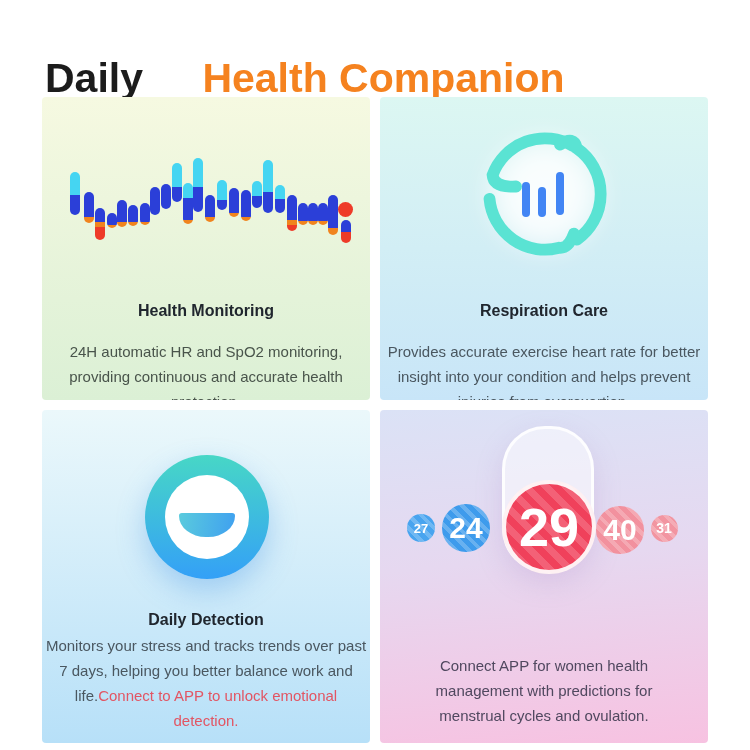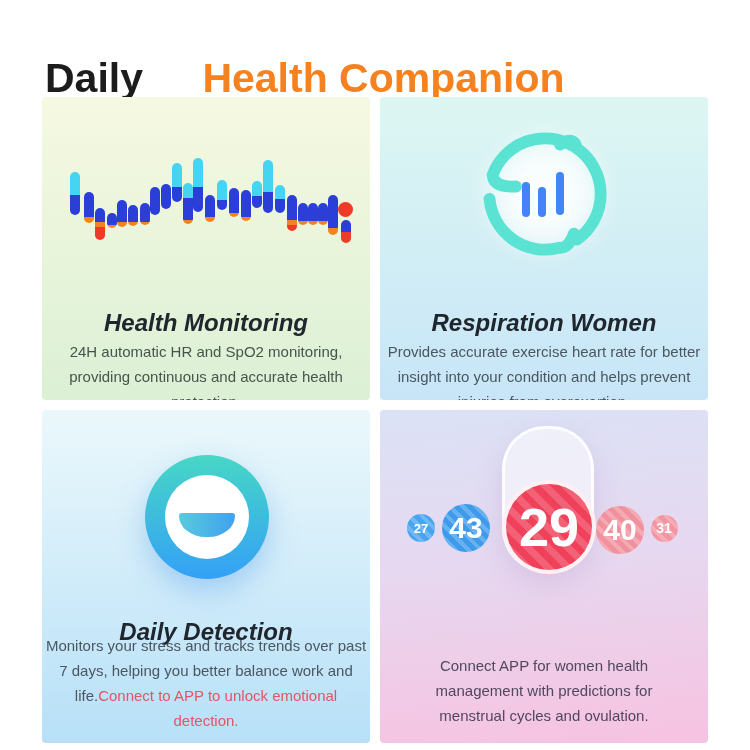--- a/index.html
+++ b/index.html
@@ -15,21 +15,21 @@
   .t-orange{color:#F5821F;margin-left:48px;}
 
   .card{position:absolute;width:328px;border-radius:4px;overflow:hidden;}
   #card1{left:42px;top:97px;height:303px;background:linear-gradient(180deg,#F6F9E1 0%,#DBF0D5 100%);}
   #card2{left:380px;top:97px;height:303px;background:linear-gradient(180deg,#DCF7F2 0%,#C8E5F8 100%);}
   #card3{left:42px;top:410px;height:333px;background:linear-gradient(180deg,#EBF8FB 0%,#B7E0F8 100%);}
   #card4{left:380px;top:410px;height:333px;background:linear-gradient(175deg,#DBE2F6 0%,#E6D8F0 45%,#F7C2E1 100%);}
 
   .card-title{
     position:absolute;top:192px;left:0;right:0;text-align:center;
-    font-size:24px;font-weight:700;color:#20262e;font-style:italic;
+    font-size:16px;font-weight:700;color:#20262e;
   }
   #card3 .card-title,#card4 .card-title{top:188px;}
   .card-body{
     position:absolute;left:50%;transform:translateX(-50%);text-align:center;
     font-size:15px;line-height:25px;color:#4a5760;
   }
   #card1 .card-body{top:227px;width:300px;color:#49544b;}
   #card2 .card-body{top:227px;width:322px;}
   #card3 .card-body{top:208px;width:322px;}
   #card4 .card-body{top:228px;width:262px;color:#50485f;}
@@ -188,37 +188,37 @@
   <svg class="resp-svg" width="150" height="150" viewBox="0 0 140 140">
     <g fill="none" stroke="#5AE3D3" stroke-width="11" stroke-linecap="round">
       <path d="M43,63 Q22,64 21.1,52.2 A52,52 0 0 1 96,25"></path>
       <path d="M84,24 Q97,15 99.8,27.4 A52,52 0 0 1 99.8,112.6"></path>
       <path d="M97,107 Q92,121 83.5,120.2 A52,52 0 0 1 18.2,74.5"></path>
     </g>
   </svg>
   <div class="resp-bar" id="rbar1"></div>
   <div class="resp-bar" id="rbar2"></div>
   <div class="resp-bar" id="rbar3"></div>
-  <h2 class="card-title">Respiration Women</h2>
+  <h2 class="card-title">Respiration Care</h2>
   <p class="card-body">Provides accurate exercise heart rate for better insight into your condition and helps prevent injuries from overexertion.</p>
 </section>
 
 <section class="card" id="card3">
   <div class="stress-outer">
     <div class="stress-inner">
       <div class="stress-mouth"></div>
     </div>
   </div>
   <h2 class="card-title">Daily Detection</h2>
   <p class="card-body"><span>Monitors your stress and tracks trends over past 7 days, helping you better balance work and life.</span><span class="hl" style="color: rgb(226, 85, 99);">Connect to APP to unlock emotional detection.</span></p>
 </section>
 
 <section class="card" id="card4">
   <div class="pill"></div>
   <div id="calendar">
       <div class="day stripes-sm" style="height: 28px; width: 28px; left: 27px; top: 104px; background-color: rgb(72, 164, 239); font-size: 13px;">27</div>
-      <div class="day stripes-sm" style="height: 48px; width: 48px; left: 62px; top: 94px; background-color: rgb(62, 155, 236); font-size: 30px;">43</div>
+      <div class="day stripes-sm" style="height: 48px; width: 48px; left: 62px; top: 94px; background-color: rgb(62, 155, 236); font-size: 30px;">24</div>
       <div class="day stripes-lg ring" style="height: 94px; width: 94px; left: 122px; top: 70px; background-color: rgb(240, 65, 91); font-size: 54px;">29</div>
       <div class="day stripes-sm" style="height: 48px; width: 48px; left: 216px; top: 96px; background-color: rgb(242, 145, 158); font-size: 30px;">40</div>
       <div class="day stripes-sm" style="height: 27px; width: 27px; left: 270.5px; top: 104.5px; background-color: rgb(242, 149, 161); font-size: 14px;">31</div>
     </div>
   <p class="card-body">Connect APP for women health management with predictions for menstrual cycles and ovulation.</p>
 </section>
 
 </body></html>

